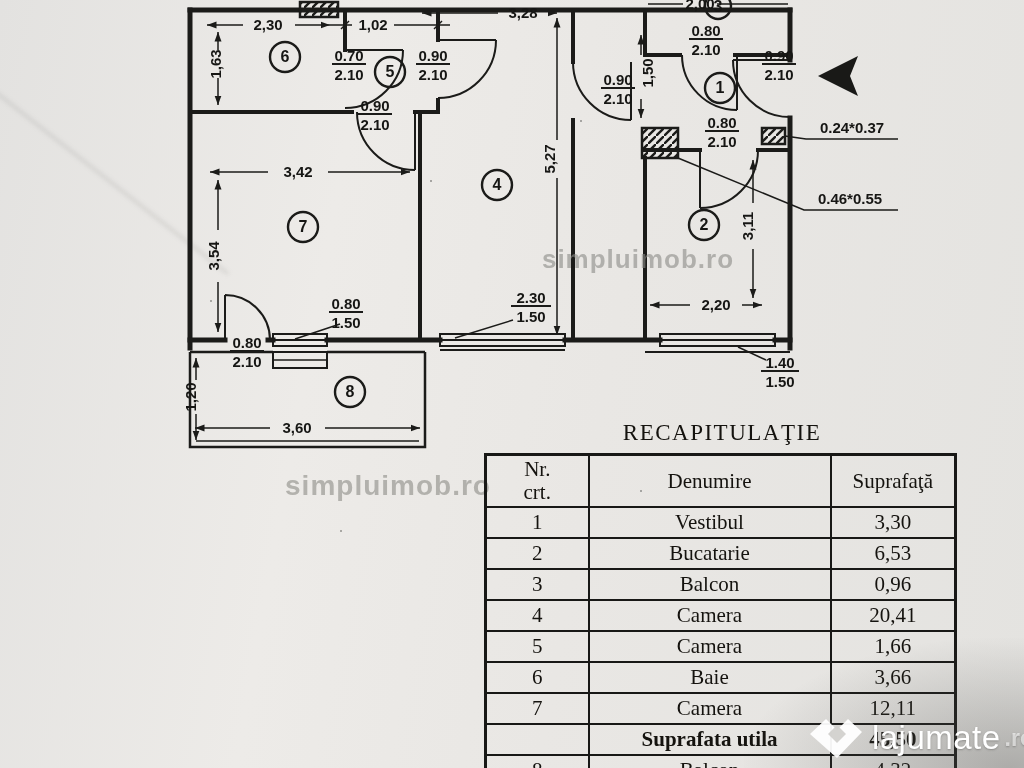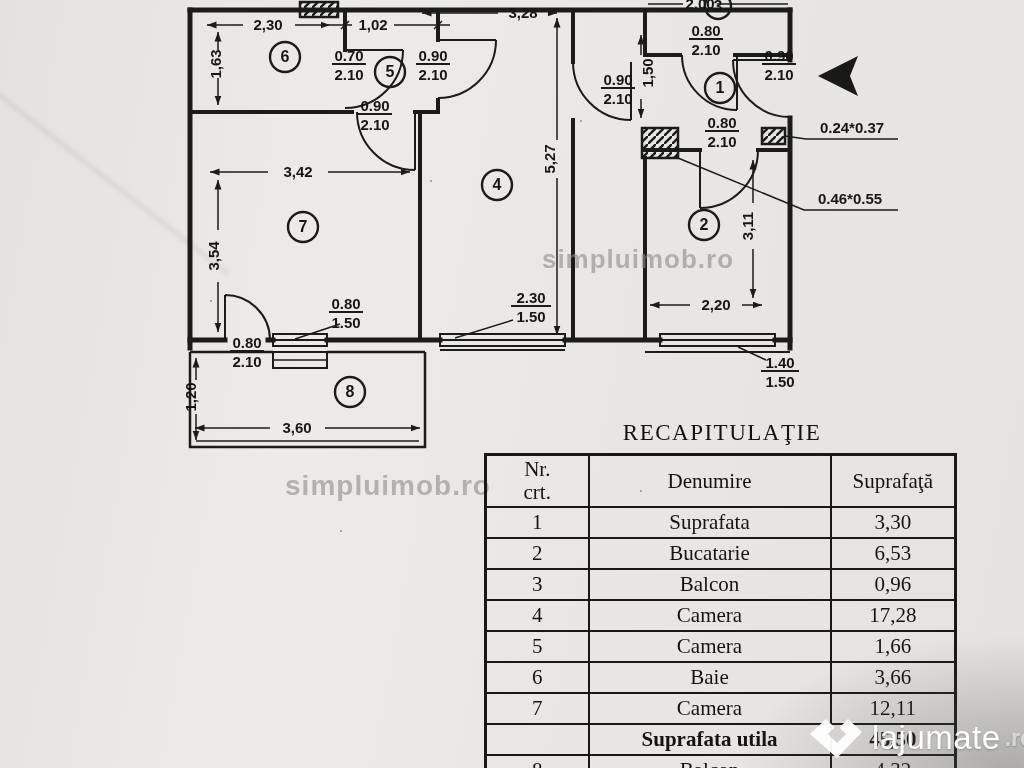--- a/index.html
+++ b/index.html
@@ -249,37 +249,37 @@
         <tr class="hdr-row">
           <td class="hdr-nr">
             <div>Nr.</div>
             <div>crt.</div>
           </td>
           <td>Denumire</td>
           <td>Suprafaţă</td>
         </tr>
         <tr>
           <td>1</td>
-          <td>Suprafata</td>
+          <td>Vestibul</td>
           <td>3,30</td>
         </tr>
         <tr>
           <td>2</td>
           <td>Bucatarie</td>
           <td>6,53</td>
         </tr>
         <tr>
           <td>3</td>
           <td>Balcon</td>
           <td>0,96</td>
         </tr>
         <tr>
           <td>4</td>
           <td>Camera</td>
-          <td>17,28</td>
+          <td>20,41</td>
         </tr>
         <tr>
           <td>5</td>
           <td>Camera</td>
           <td>1,66</td>
         </tr>
         <tr>
           <td>6</td>
           <td>Baie</td>
           <td>3,66</td>

